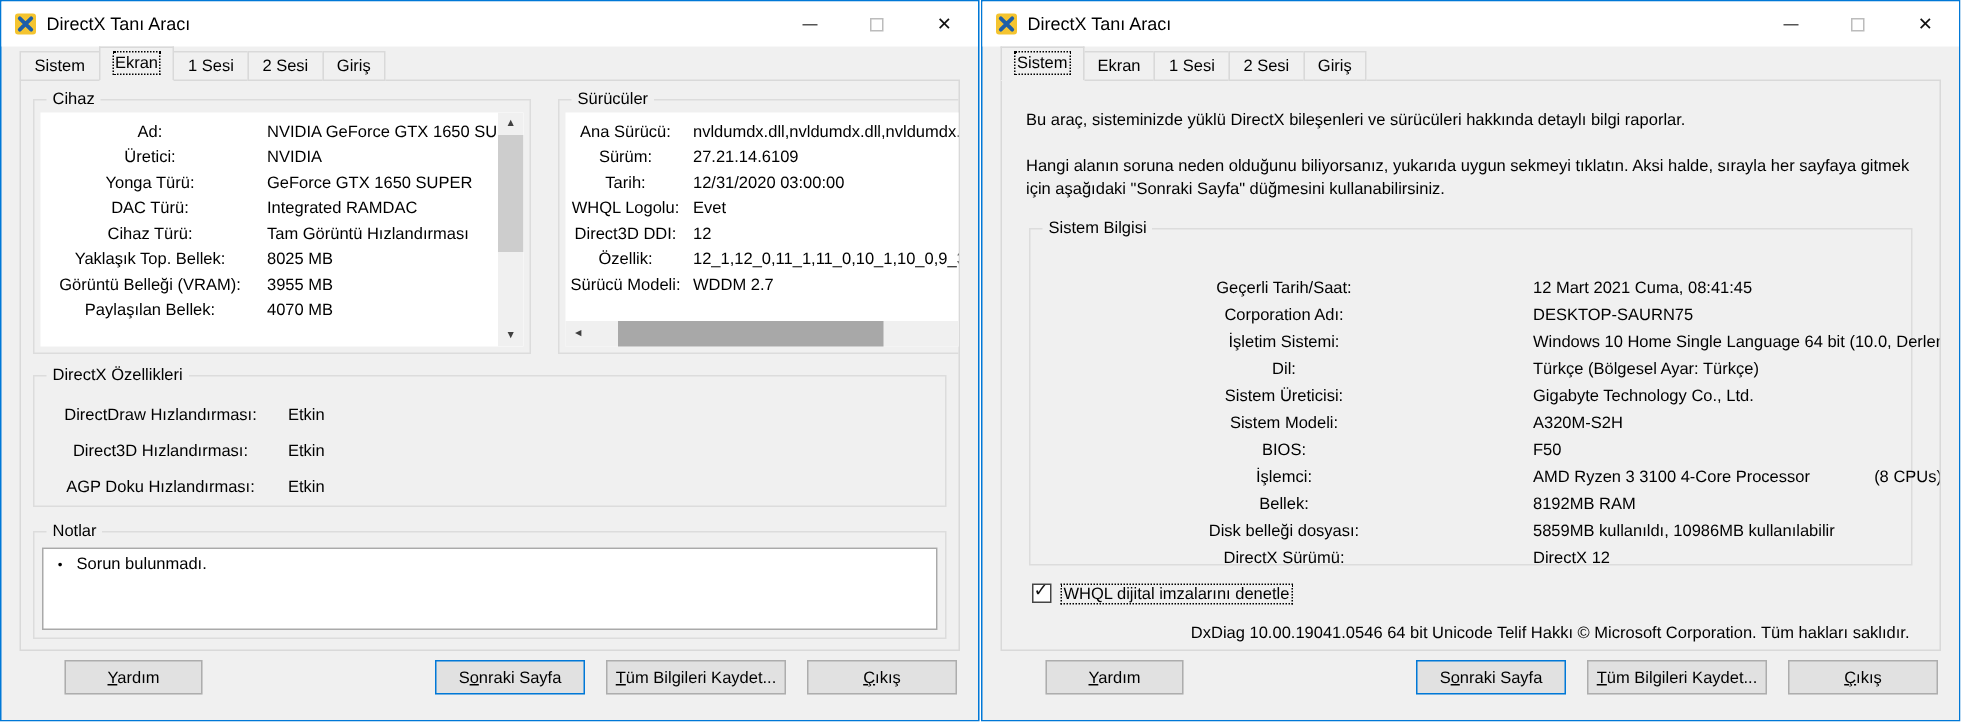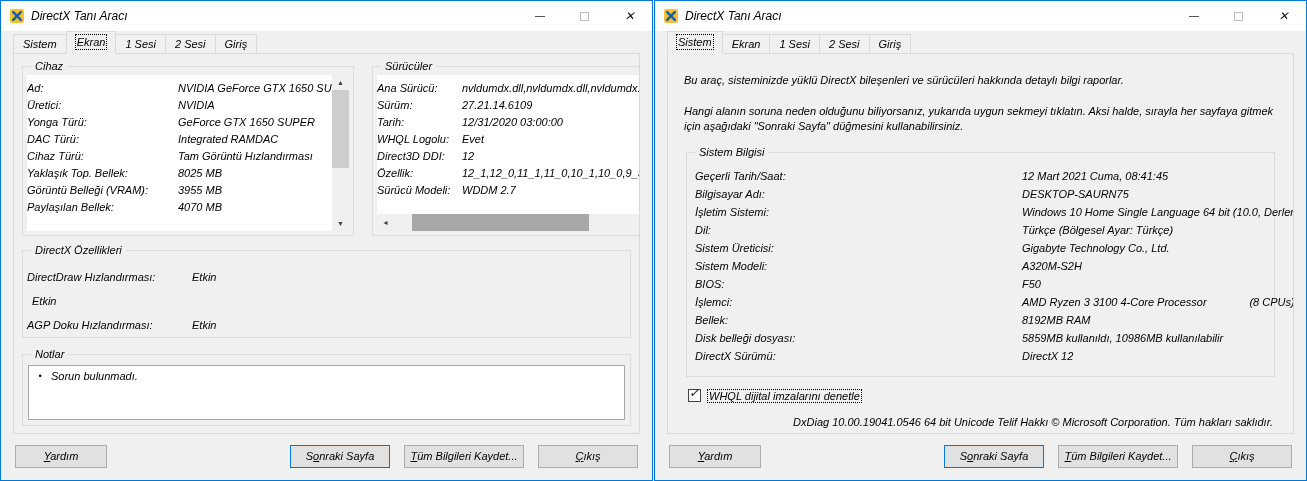--- a/index.html
+++ b/index.html
@@ -1,17 +1,17 @@
 <!DOCTYPE html>
 <html><head>
 <meta charset="utf-8">
 <style>
   * { box-sizing: border-box; }
   body { margin:0; background:#ffffff; font-family:"Liberation Sans", sans-serif; color:#000; }
-  .stage { display:flex; width:1176px; height:481px;font-style:italic; }
+  .stage { display:flex; width:1176px; height:481px; }
   .window { width:653px; height:481px; border:1px solid #0078d7; background:#f0f0f0; display:flex; flex-direction:column; }
   .window + .window { margin-left:1px; }
 
   
   .titlebar { flex:0 0 30px; background:#fff; display:flex; align-items:center; }
   .app-icon { width:16px; height:16px; margin:0 6px 0 8px; flex:0 0 16px; }
   .title-text { font-size:12px; flex:1; white-space:nowrap; overflow:hidden; }
   .cap-btn { width:45px; height:30px; display:flex; align-items:center; justify-content:center; }
   .glyph-min { width:10px; border-bottom:1px solid #555; display:inline-block; }
   .glyph-max { width:9px; height:9px; border:1px solid #bcbcbc; display:inline-block; }
@@ -20,33 +20,33 @@
   
   .tabs-row { padding:0 0 0 12px; display:flex; align-items:flex-end; position:relative; z-index:2; margin-bottom:-1px; }
   .tab { font-size:11px; padding:3px 9px; background:#f0f0f0; border:1px solid #d9d9d9; white-space:nowrap; }
   .tab + .tab { margin-left:-1px; }
   .tab.active { padding:4px 10px 5px; border-bottom:1px solid #f0f0f0; position:relative; z-index:3; }
   .tab-label.focused { outline:1px dotted #000; outline-offset:1px; }
 
   .pane { flex:1; margin:0 12px 6px; border:1px solid #d9d9d9; background:#f0f0f0; overflow:hidden; position:relative; }
 
   
-  .btn-row { flex:0 0 40px; display:flex; align-items:center; padding:0 14px 8px; }
+  .btn-row { flex:0 0 40px; display:flex; padding:0 14px 8px;margin-left:28px; }
   .btn { height:23px; background:#e1e1e1; border:1px solid #adadad; font-size:11px; display:flex; align-items:center; justify-content:center; white-space:nowrap; }
   .btn .key { text-decoration:underline; }
   .btn-help { width:92px; }
   .btn-next { width:100px; border-color:#0078d7; margin-left:auto; }
   .btn-save { width:120px; margin-left:14px; }
   .btn-exit { width:100px; margin-left:14px; }
 
   
   .group { position:relative; border:1px solid #dcdcdc; }
   .group-title { position:absolute; top:-7px; left:8px; background:#f0f0f0; padding:0 4px; font-size:11px; line-height:13px; white-space:nowrap; }
   .kv-row { display:flex; font-size:11px; line-height:17px; }
-  .kv-label { text-align:left; white-space:pre; flex:0 0 auto; }
+  .kv-label { text-align:center; white-space:pre; flex:0 0 auto; }
   .kv-value { white-space:pre; overflow:hidden; margin-left:5px; }
 
   
   .cols { display:flex; gap:18px; margin:12px 8px 0; }
   .device-group { width:332px; height:170px; padding:8px 4px 4px; }
   .drivers-group { flex:1; height:170px; padding:8px 4px 4px; }
   .white-area { background:#fff; height:100%; display:flex; overflow:hidden; }
   .kv-list { flex:1; overflow:hidden; padding-top:5px; }
   .device-group .kv-label { flex-basis:146px; }
   .drivers-group .kv-label { flex-basis:80px; }
@@ -69,21 +69,21 @@
 
   .notes-group { margin:16px 8px 0; height:72px; padding:10px 5px 5px; }
   .notes-box { background:#fff; border:1px solid #a9a9a9; height:100%; font-size:11px; overflow:hidden; }
   .note-item { display:flex; line-height:16px; padding-top:2px; }
   .note-bullet { width:22px; text-align:center; font-size:9px; }
 
   
   .sys-pane { padding:20px 16px 0; font-size:11px; }
   .intro { margin:0 0 18px; }
   .hint { margin:0 0 18px; line-height:15px; max-width:600px; }
-  .sys-group { height:225px; margin:0 2px; padding:14px 8px 0; }
+  .sys-group { height:225px; margin:0 2px; padding:30px 8px 0; }
   .sys-group .kv-row { line-height:18px; }
   .sys-group .kv-label { flex-basis:322px; }
   .sys-group .kv-value { overflow:visible; }
 
   .check-row { display:flex; align-items:center; margin:12px 0 0 4px; }
   .checkbox { width:13px; height:13px; background:#fff; border:1px solid #454545; position:relative; flex:0 0 13px; }
   .checkbox .mark { position:absolute; top:-4px; left:0px; font-size:12px; color:#111; }
   .check-label { margin-left:7px; font-size:11px; outline:1px dotted #000; padding:0 1px; }
 
   .status-line { text-align:right; margin:14px 4px 0 0; font-size:11px; white-space:nowrap; }
@@ -234,20 +234,21 @@
       <div class="group dx-group">
         <span class="group-title">DirectX Özellikleri</span>
         <div>
 
             <div class="kv-row">
               <span class="kv-label">DirectDraw Hızlandırması:</span>
               <span class="kv-value">Etkin</span>
             </div>
 
             <div class="kv-row">
+              <span class="kv-label">Direct3D Hızlandırması:</span>
               <span class="kv-value">Etkin</span>
             </div>
 
             <div class="kv-row">
               <span class="kv-label">AGP Doku Hızlandırması:</span>
               <span class="kv-value">Etkin</span>
             </div>
           </div>
       </div>
 
@@ -312,21 +313,21 @@
       <div class="group sys-group">
         <span class="group-title">Sistem Bilgisi</span>
         <div>
 
             <div class="kv-row">
               <span class="kv-label">Geçerli Tarih/Saat:</span>
               <span class="kv-value">12 Mart 2021 Cuma, 08:41:45</span>
             </div>
 
             <div class="kv-row">
-              <span class="kv-label">Bilgisayar Adı:</span>
+              <span class="kv-label">Corporation Adı:</span>
               <span class="kv-value">DESKTOP-SAURN75</span>
             </div>
 
             <div class="kv-row">
               <span class="kv-label">İşletim Sistemi:</span>
               <span class="kv-value">Windows 10 Home Single Language 64 bit (10.0, Derleme 19042)</span>
             </div>
 
             <div class="kv-row">
               <span class="kv-label">Dil:</span>

